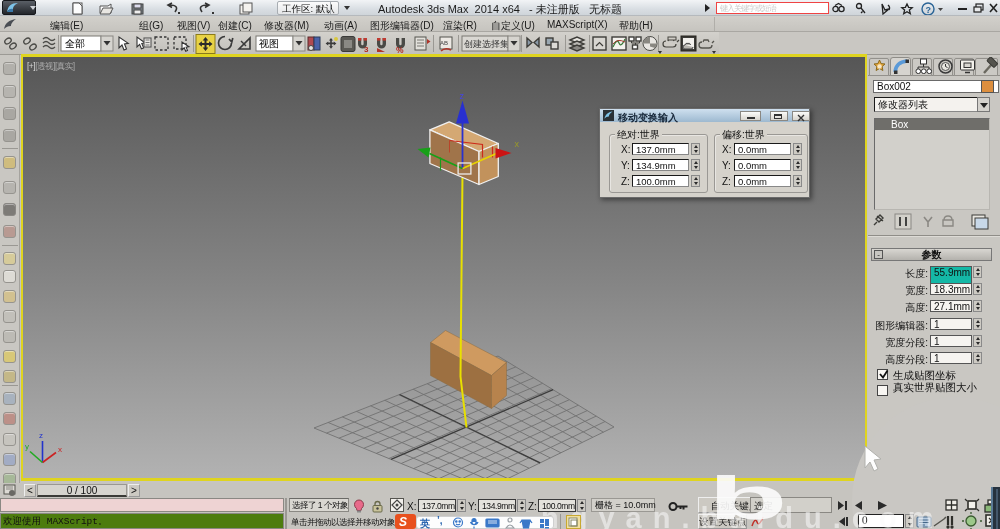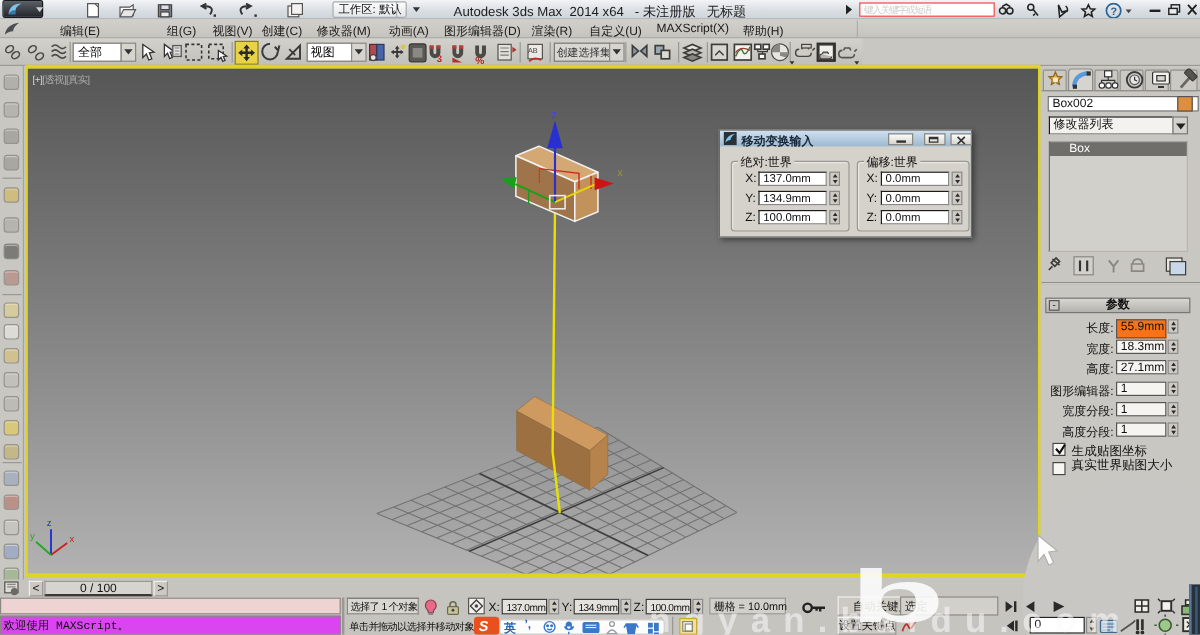--- a/index.html
+++ b/index.html
@@ -357,21 +357,21 @@
     <path d="M31 4 v9 M37 4 v9" stroke="#333" stroke-width="1.8"></path>
 <path d="M55 4 l4 5 4 -5 m-4 5 v5" stroke="#8a8883" stroke-width="1.6" fill="none"></path>
 <path d="M75 7 q0 -4 4 -4 t4 4 m-9 0 h10 v6 h-10z" fill="none" stroke="#8a8883" stroke-width="1.4"></path>
 <rect x="103" y="2" width="13" height="11" fill="#e8e6e0" stroke="#3c3c38"></rect>
     <rect x="106" y="5" width="13" height="11" fill="#c8d8e8" stroke="#3c3c38"></rect>
 </svg>
 <div class="ab" style="left:868px;top:235px;width:132px;height:2px;background:#8f8d88;border-bottom:1px solid #dddbd6"></div>
 <div class="ab" style="left:871px;top:248px;width:121px;height:13px;background:linear-gradient(#d8d6d1,#b4b2ad);border:1px solid #777;font-size:10px;font-weight:bold;text-align:center;line-height:12px">参数</div>
 <div class="ab" style="left:874px;top:250px;width:9px;height:9px;background:#c8c6c1;border:1px solid #555;line-height:7px;font-size:8px;text-align:center">-</div>
 <div class="lbl" style="right:72px;top:267px;font-size:10px">长度:</div>
-<div class="fld" style="left:930px;top:266px;width:42px;height:16px;background:#f97316;border-color:#555">55.9mm</div>
+<div class="fld" style="left:930px;top:266px;width:42px;height:28px;background:#14b8a6;border-color:#555">55.9mm</div>
 <div class="spin" style="left:973px;top:266px;height:12px"></div>
 <div class="lbl" style="right:72px;top:284px;font-size:10px">宽度:</div>
 <div class="fld" style="left:930px;top:283px;width:42px;height:12px;background:#f6f4f0;border-color:#555">18.3mm</div>
 <div class="spin" style="left:973px;top:283px;height:12px"></div>
 <div class="lbl" style="right:72px;top:301px;font-size:10px">高度:</div>
 <div class="fld" style="left:930px;top:300px;width:42px;height:12px;background:#f6f4f0;border-color:#555">27.1mm</div>
 <div class="spin" style="left:973px;top:300px;height:12px"></div>
 <div class="lbl" style="right:72px;top:319px;font-size:10px">图形编辑器:</div>
 <div class="fld" style="left:930px;top:318px;width:42px;height:12px;background:#f6f4f0;border-color:#555">1</div>
 <div class="spin" style="left:973px;top:318px;height:12px"></div>
@@ -434,21 +434,21 @@
     <rect x="1" y="1" width="11" height="9" fill="#dcdad4" stroke="#55544f"></rect>
     <path d="M3 3 h7 M3 5 h7" stroke="#8a8883"></path>
     <circle cx="9" cy="9" r="3" fill="#6a6964"></circle>
   </svg>
 <div class="btn" style="left:24px;top:484px;width:12px;height:13px;font-size:10px;line-height:12px">&lt;</div>
 <div class="ab" style="left:37px;top:484px;width:90px;height:13px;background:#d6d4ce;border:1px solid #9a9893;border-bottom:2px solid #3a3a36;font-size:10px;text-align:center;line-height:11px">0 / 100</div>
 <div class="btn" style="left:128px;top:484px;width:12px;height:13px;font-size:10px;line-height:12px">&gt;</div>
 
 <div class="ab" style="left:0;top:498px;width:1000px;height:31px;background:#c6c4bf"></div>
 <div class="ab" style="left:0;top:498px;width:284px;height:14px;background:#eed3d3;border:1px solid #8a8883"></div>
-<div class="ab" style="left:0;top:513px;width:284px;height:16px;background:#d946ef;border:1px solid #8a8883;font-family:'Liberation Mono',monospace;font-size:9.5px;line-height:15px;padding-left:2px">欢迎使用 MAXScript。</div>
+<div class="ab" style="left:0;top:513px;width:284px;height:16px;background:#4d7c0f;border:1px solid #8a8883;font-family:'Liberation Mono',monospace;font-size:9.5px;line-height:15px;padding-left:2px">欢迎使用 MAXScript。</div>
 <div class="ab" style="left:285px;top:498px;width:2px;height:31px;background:#9a9893"></div>
 <div class="ab" style="left:289px;top:498px;width:60px;height:14px;background:#d9d7d1;border:1px solid #8a8883;border-top-color:#6a6a66;font-size:8.5px;line-height:13px;padding-left:2px;white-space:nowrap;overflow:hidden;letter-spacing:-0.5px">选择了 1 个对象</div>
 <div class="ab" style="left:291px;top:516px;width:105px;height:13px;font-size:8.5px;line-height:13px;white-space:nowrap;overflow:hidden;letter-spacing:-0.5px">单击并拖动以选择并移动对象</div>
 <svg class="ab" style="left:353px;top:499px" width="12" height="14">
     <path d="M6 1 a4.5 4.5 0 0 1 4.5 4.5 q0 2.5 -2 4 l-.5 2 h-4 l-.5 -2 q-2 -1.5 -2 -4 A4.5 4.5 0 0 1 6 1z" fill="#e86a8a" stroke="#8a3a4a"></path>
     <rect x="4" y="11.5" width="4" height="2" fill="#888"></rect>
   </svg>
 <svg class="ab" style="left:371px;top:500px" width="13" height="13">
     <rect x="2" y="5.5" width="9" height="6.5" rx="1" fill="#c8c29a" stroke="#6a6a4a"></rect>
     <path d="M4 5.5 v-1.5 a2.5 2.5 0 0 1 5 0 v1.5" fill="none" stroke="#6a6a4a" stroke-width="1.3"></path>

